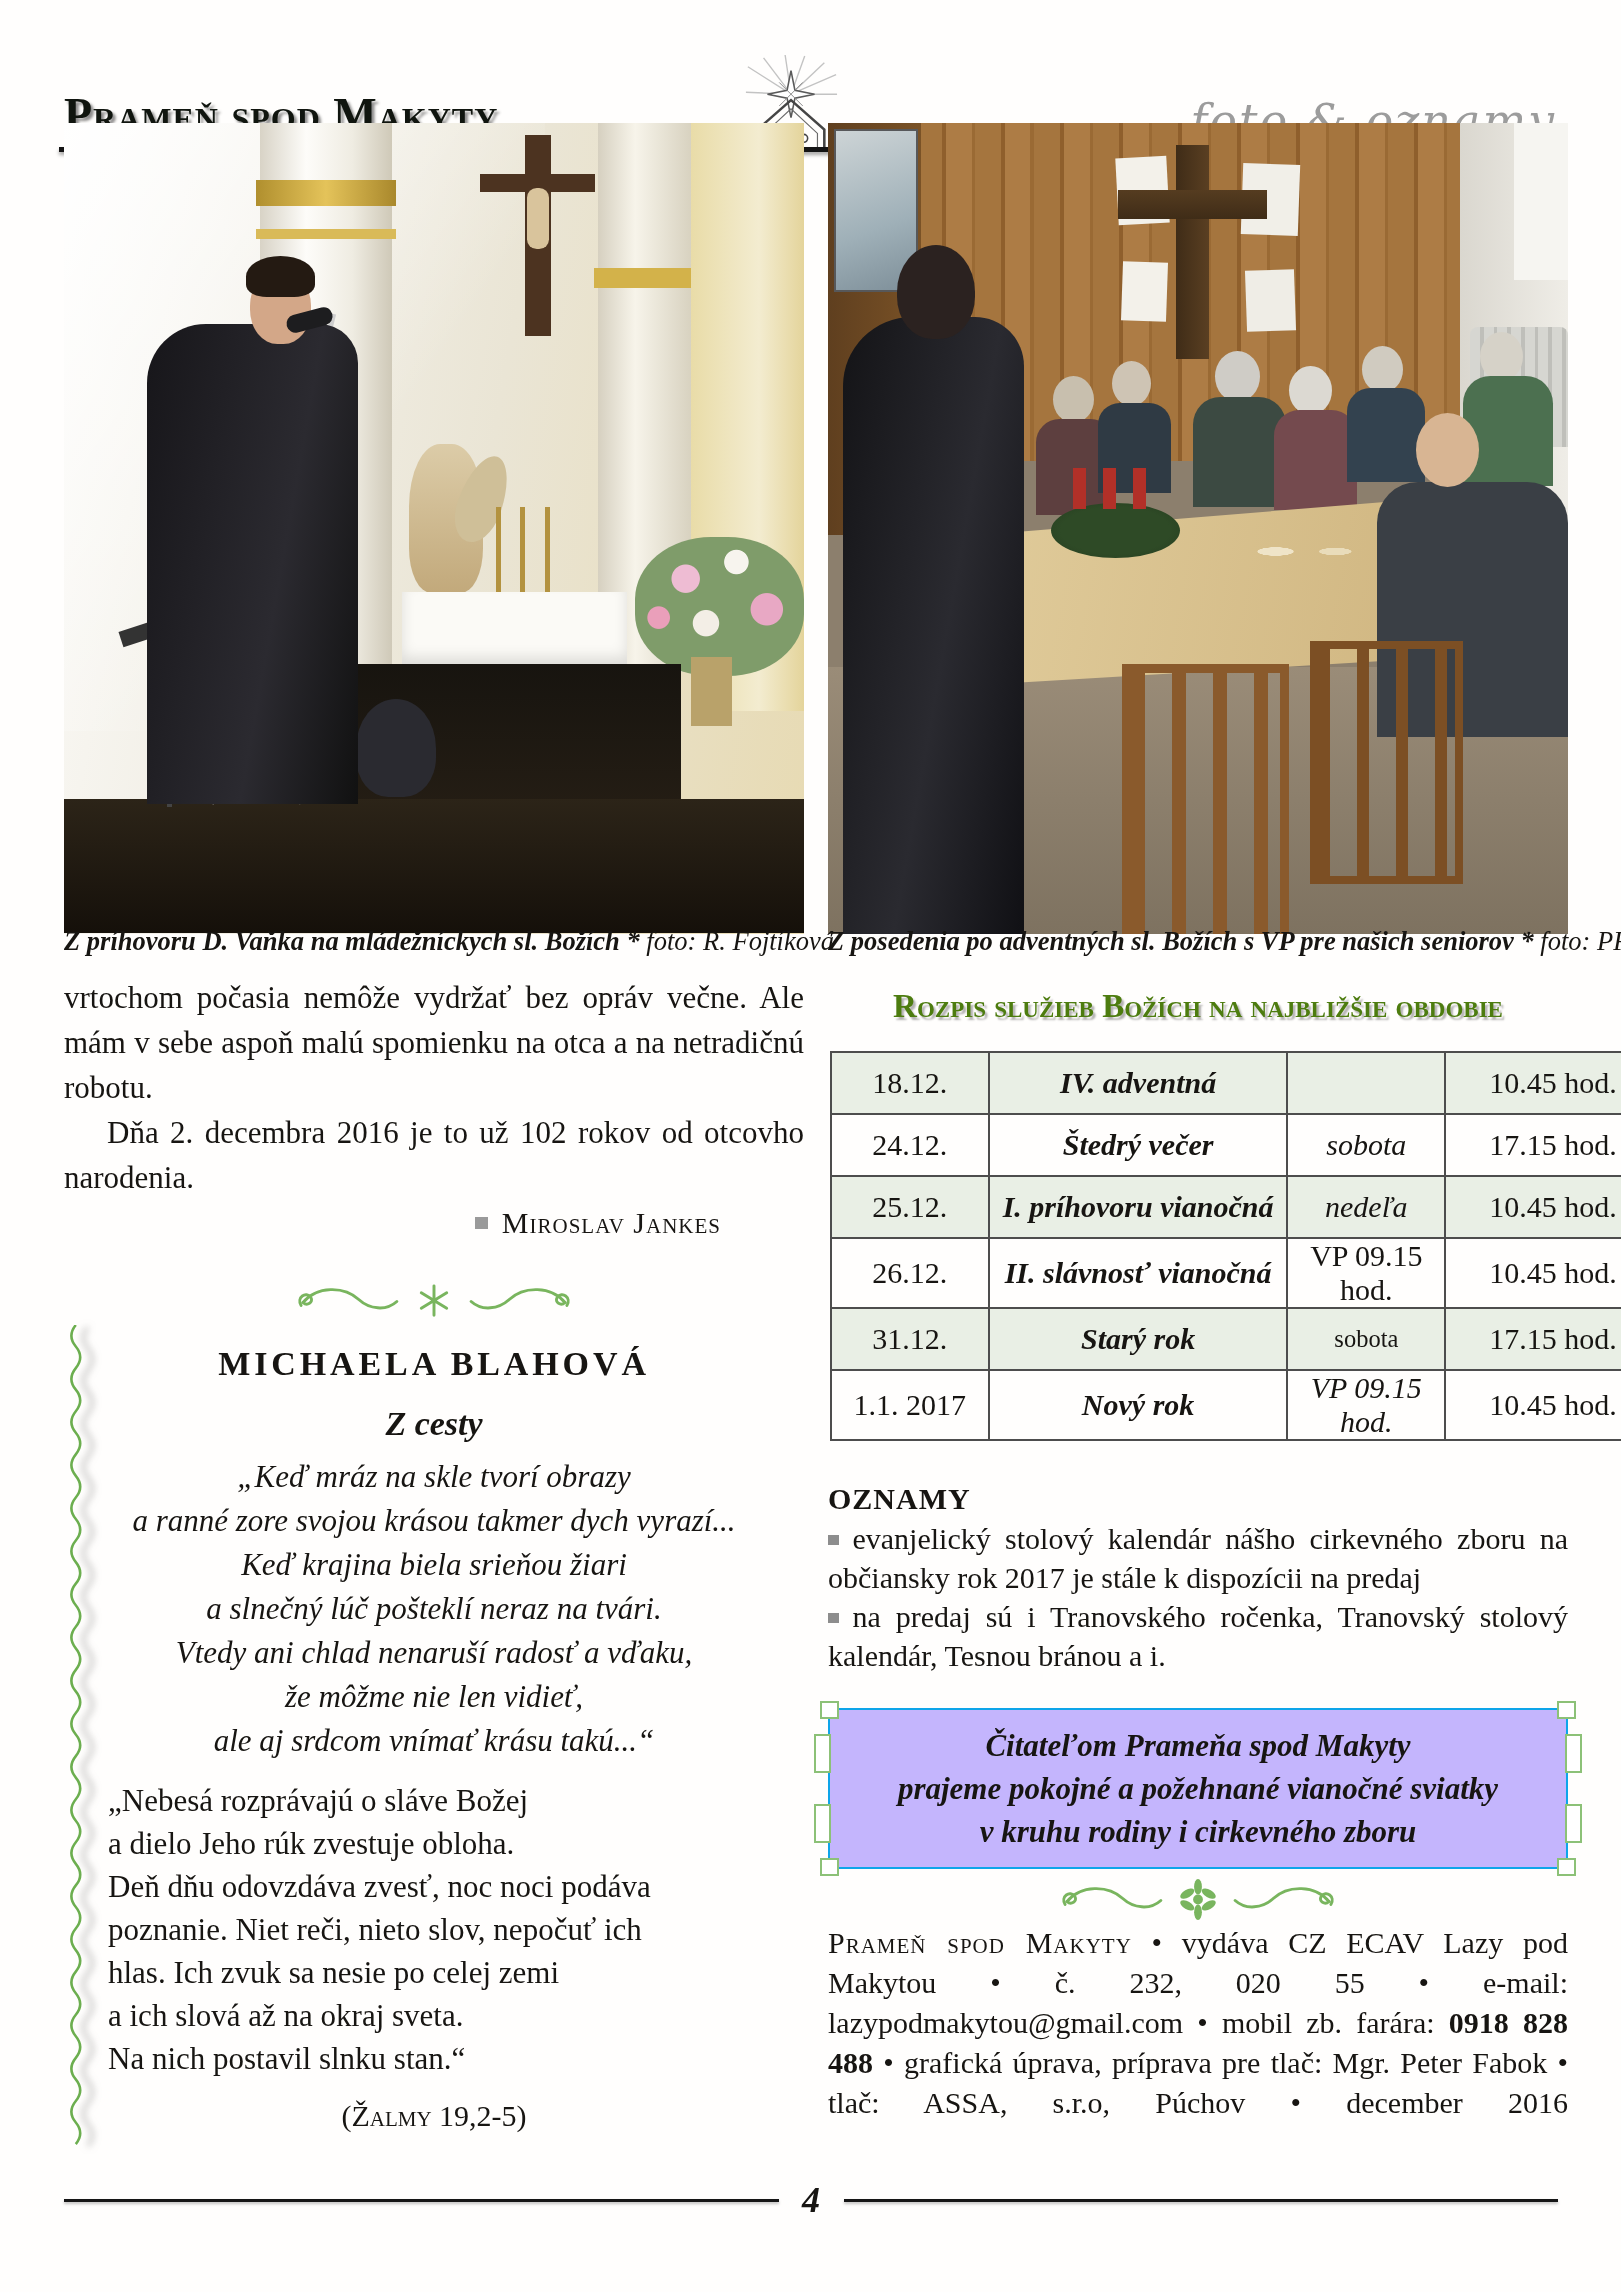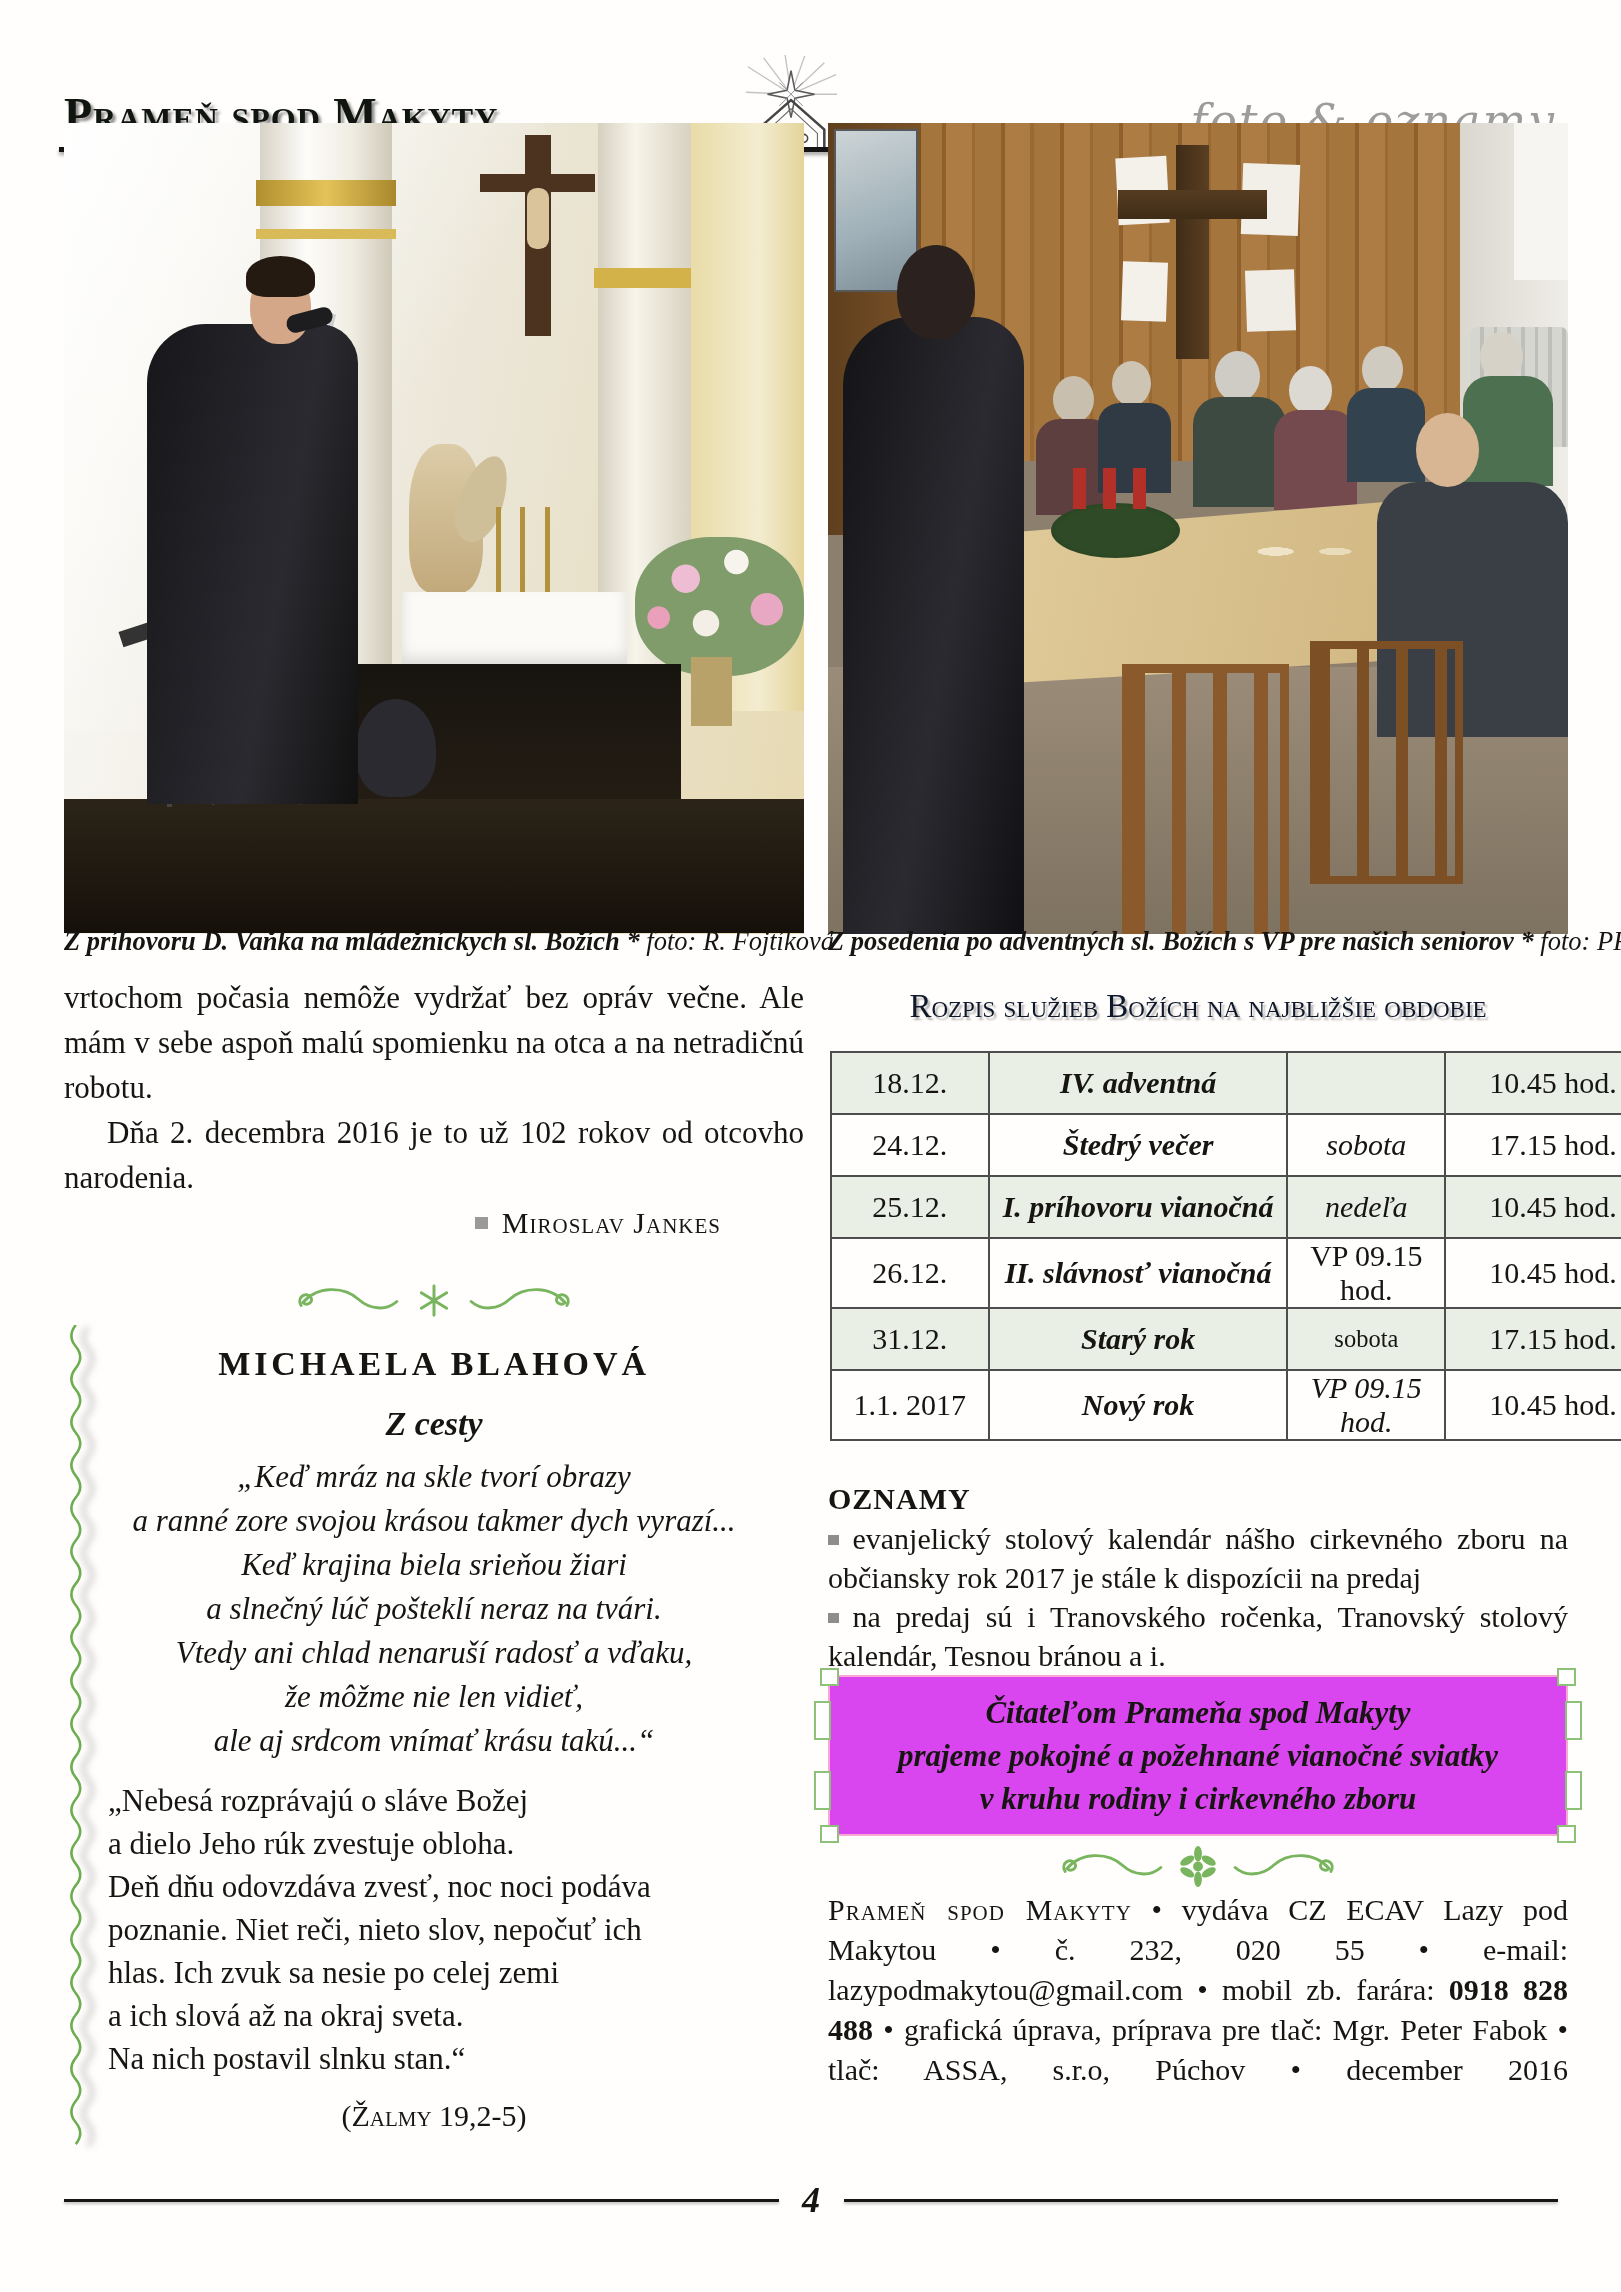--- a/index.html
+++ b/index.html
@@ -38,43 +38,43 @@
   .sig .sq{width:12.7px;height:12.7px;margin-top:-5.9px;}
   .orn{display:block;margin:39px auto 0;}
   .poem-author{margin-top:19.6px;text-align:center;font-size:34px;font-weight:bold;letter-spacing:3.9px;line-height:46px;}
   .poem-title{margin-top:13.7px;text-align:center;font-size:34px;font-weight:bold;font-style:italic;line-height:46px;}
   .poem1{margin-top:7.8px;text-align:center;font-style:italic;font-size:31px;line-height:44px;}
   .poem2{margin-top:15.7px;font-size:31px;line-height:43px;padding-left:44px;}
   .psalm{margin-top:15.7px;text-align:center;font-size:30px;font-variant:small-caps;line-height:41px;}
   .wavy{position:absolute;left:65px;top:1325px;filter:drop-shadow(12.7px 2.9px 3.9px rgba(110,110,110,.55));}
 
   
-  .sched-title{margin-top:9.8px;text-align:center;font-size:33px;font-variant:small-caps;font-weight:normal;
-     line-height:43px;color:#0f172a;text-shadow:2.5px 2.5px 2px rgba(0,0,0,.3);white-space:nowrap;}
+  .sched-title{margin-top:9.8px;text-align:center;font-size:33px;font-variant:small-caps;font-weight:bold;
+     line-height:43px;color:#4d7c0f;text-shadow:2.5px 2.5px 2px rgba(0,0,0,.3);white-space:nowrap;}
   table.sched{margin-top:23.5px;width:832px;border-collapse:collapse;margin-left:2px;}
   table.sched td{border:2px solid #4d4d4d;height:60px;font-size:30px;text-align:center;padding:0 5.9px;}
   table.sched tr:nth-child(odd){background:#e9efe5;}
   table.sched tr:nth-child(even){background:#fffefd;}
   td.c-date{width:19%;}
   td.c-serv{width:36%;font-weight:bold;font-style:italic;}
   td.c-note{width:19%;font-style:italic;font-size:25.5px;}
   td.c-time{width:26%;}
   table.sched tr:nth-child(4) .c-note,
   table.sched tr:nth-child(5) .c-note,
   table.sched tr:nth-child(7) .c-note{font-style:normal;}
   table.sched tr:nth-child(5) .c-note,
   table.sched tr:nth-child(7) .c-note{font-size:24.5px;}
 
   
   .oznamy-title{margin-top:37px;font-size:30px;font-weight:bold;line-height:41px;letter-spacing:1px;}
   .oz-item{font-size:30px;line-height:39px;text-align:justify;margin:0;}
   .oz-item .sq{width:10.8px;height:10.8px;margin-top:-4.9px;background:#8d8d8d;}
 
   
-  .gbox{position:relative;border:2px solid #f9a8d4;padding:13.7px 19.6px;background:#d946ef;}
+  .gbox{position:relative;margin-top:33px;border:2px solid #0ea5e9;padding:13.7px 19.6px;background:#c4b5fd;}
   .gbox .gl{font-size:31px;font-weight:bold;font-style:italic;text-align:center;line-height:43px;}
   .corner{position:absolute;width:14.7px;height:14.7px;border:2px solid #8cc177;background:#fff;}
   .c-tl{top:-9.8px;left:-9.8px}.c-tr{top:-9.8px;right:-9.8px}.c-bl{bottom:-9.8px;left:-9.8px}.c-br{bottom:-9.8px;right:-9.8px}
   .tab{position:absolute;width:12.7px;height:35px;border:2px solid #8cc177;background:#fff;}
   .t-l1{left:-15.7px;top:23.5px}.t-l2{left:-15.7px;bottom:23.5px}.t-r1{right:-15.7px;top:23.5px}.t-r2{right:-15.7px;bottom:23.5px}
 
   
   .imprint{margin-top:2px;font-size:30px;line-height:40px;text-align:justify;text-align-last:justify;}
   .imprint .sc{font-variant:small-caps;letter-spacing:1px;}
   .imprint b{font-weight:bold;}

